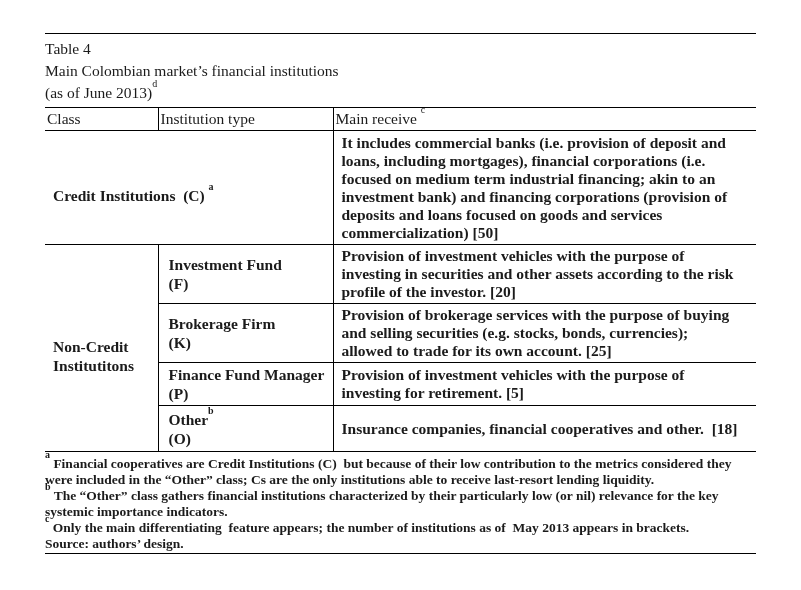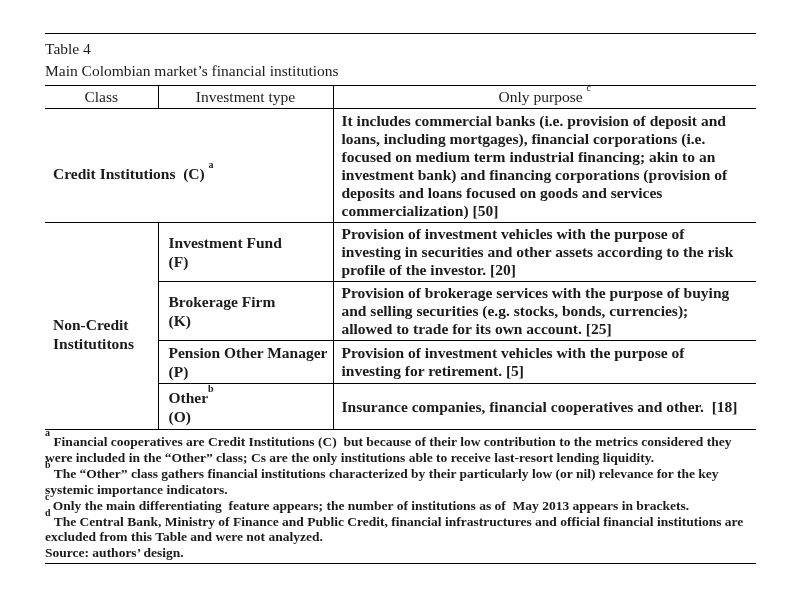--- a/index.html
+++ b/index.html
@@ -26,21 +26,21 @@
     font-size:10px;line-height:0;position:relative;top:-4.5px;
   }
   table.tbl{
     width:711px;border-collapse:collapse;table-layout:fixed;
     font-size:15.5px;color:var(--ink);
   }
   col.c1{width:113px;}
   col.c2{width:175px;}
   col.c3{width:423px;}
   .tbl th{
-    font-weight:normal;text-align:center;
+    font-weight:normal;text-align:left;
     border-top:1.5px solid var(--line);
     border-bottom:1.5px solid var(--line);
     height:23px;padding:0 2px;
   }
   .th-class,.th-type{border-right:1.3px solid var(--line);}
   .tbl td{vertical-align:middle;font-weight:bold;}
   .class-cell{
     padding:18px 4px 2px 8px;line-height:19px;white-space:pre-wrap;
   }
   .credit-class{border-right:1.3px solid var(--line);border-bottom:1.5px solid var(--line);}
@@ -73,33 +73,34 @@
 <body>
 
 <div class="page">
   <div class="content">
 
     <div class="top-rule"></div>
 
     <div class="titles">
       <div><span>Table 4</span></div>
       <div><span>Main Colombian market’s financial institutions</span></div>
+      <div><span>(as of June 2013)</span><sup class="sp">d</sup></div>
     </div>
 
     <table class="tbl">
       <colgroup>
           <col class="c1">
           <col class="c2">
           <col class="c3">
         </colgroup>
       <thead>
         <tr>
           <th class="th-class"><span>Class</span></th>
-          <th class="th-type"><span>Investment type</span></th>
-          <th><span>Only purpose </span><sup class="sp">c</sup></th>
+          <th class="th-type"><span>Institution type</span></th>
+          <th><span>Main receive </span><sup class="sp">c</sup></th>
         </tr>
       </thead>
       <tbody>
         <tr class="row-credit">
           <td class="class-cell credit-class" colspan="2"><span>Credit Institutions  (C) </span><sup class="sp">a</sup></td>
           <td class="purpose-cell">It includes commercial banks (i.e. provision of deposit and loans, including mortgages), financial corporations (i.e. focused on medium term industrial financing; akin to an investment bank) and financing corporations (provision of deposits and loans focused on goods and services commercialization) [50]</td>
         </tr>
         <tr class="row-inv">
           <td class="class-cell noncredit-class" rowspan="4"><span>Non-Credit Institutitons</span></td>
           <td class="type-cell">
@@ -110,37 +111,36 @@
         </tr>
         <tr class="row-brok">
           <td class="type-cell">
             <div>Brokerage Firm</div>
             <div>(K)</div>
           </td>
           <td class="purpose-cell">Provision of brokerage services with the purpose of buying and selling securities (e.g. stocks, bonds, currencies); allowed to trade for its own account. [25]</td>
         </tr>
         <tr class="row-pens">
           <td class="type-cell">
-            <div>Pension Other Manager</div>
+            <div>Finance Fund Manager</div>
             <div>(P)</div>
           </td>
           <td class="purpose-cell">Provision of investment vehicles with the purpose of investing for retirement. [5]</td>
         </tr>
         <tr class="row-other">
           <td class="type-cell">
             <div><span>Other</span><sup class="sp">b</sup></div>
             <div>(O)</div>
           </td>
           <td class="purpose-cell">Insurance companies, financial cooperatives and other.  [18]</td>
         </tr>
       </tbody>
     </table>
 
     <div class="footnotes">
       <div class="fn"><sup class="sp">a</sup><span> Financial cooperatives are Credit Institutions (C)  but because of their low contribution to the metrics considered they were included in the “Other” class; Cs are the only institutions able to receive last-resort lending liquidity.</span></div>
       <div class="fn"><sup class="sp">b</sup><span> The “Other” class gathers financial institutions characterized by their particularly low (or nil) relevance for the key systemic importance indicators.</span></div>
       <div class="fn"><sup class="sp">c</sup><span> Only the main differentiating  feature appears; the number of institutions as of  May 2013 appears in brackets.</span></div>
-      <div class="fn"><sup class="sp">d</sup><span> The Central Bank, Ministry of Finance and Public Credit, financial infrastructures and official financial institutions are excluded from this Table and were not analyzed.</span></div>
       <div class="fn"><span>Source: authors’ design.</span></div>
     </div>
 
   </div>
 </div>
 
 </body></html>

